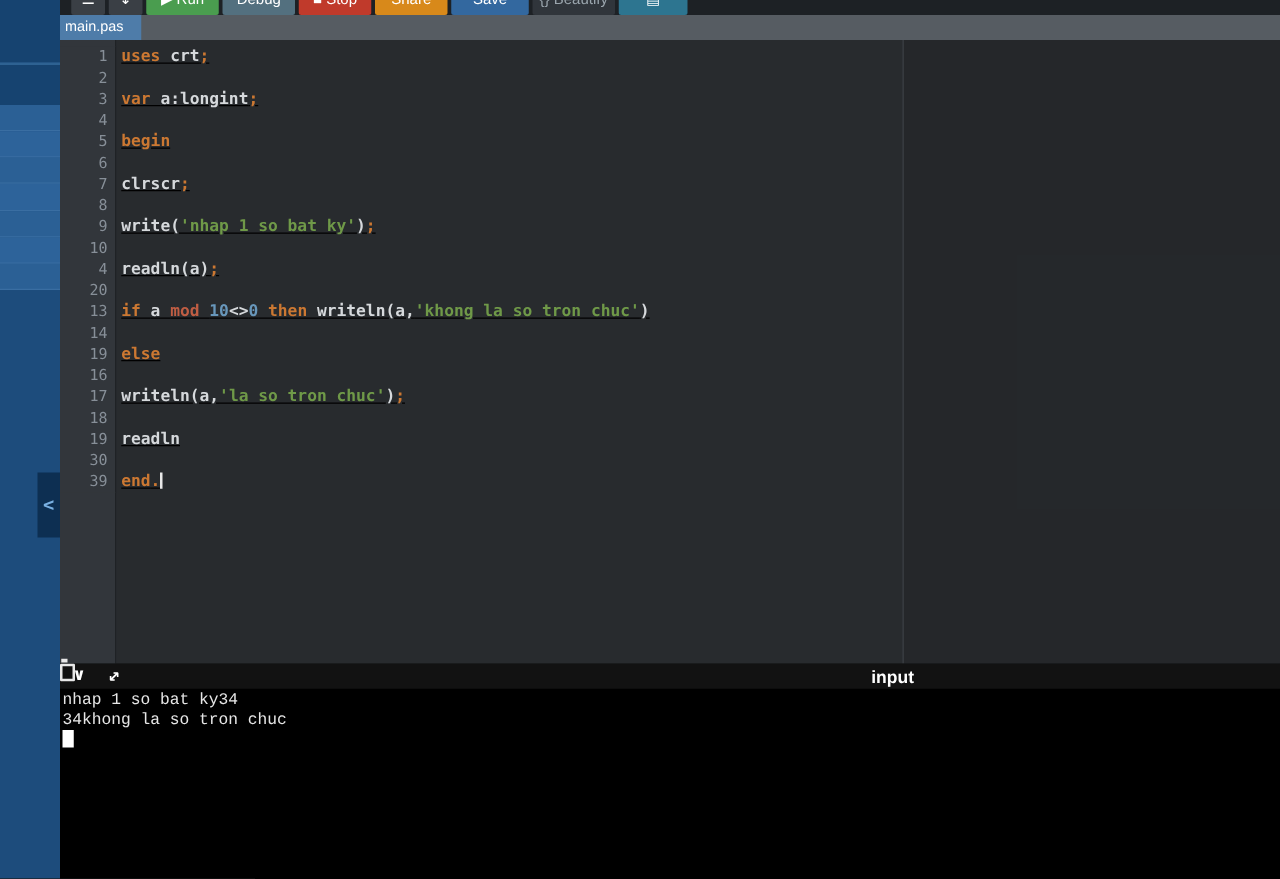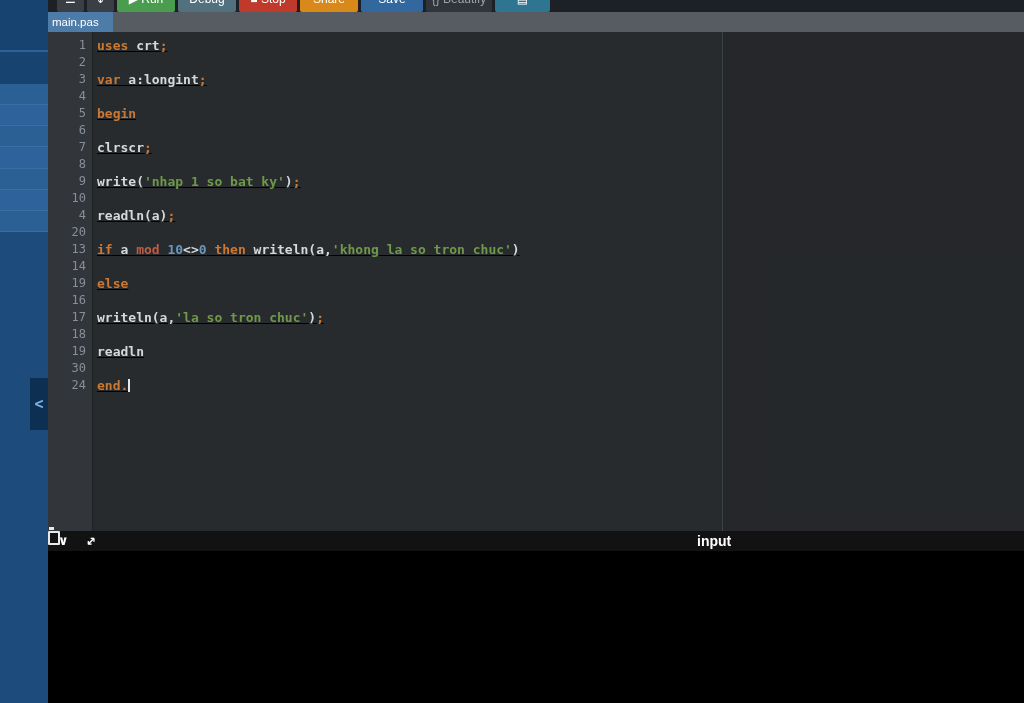--- a/index.html
+++ b/index.html
@@ -121,28 +121,33 @@
           <div class="ln">4</div>
           <div class="ln">20</div>
           <div class="ln">13</div>
           <div class="ln">14</div>
           <div class="ln">19</div>
           <div class="ln">16</div>
           <div class="ln">17</div>
           <div class="ln">18</div>
           <div class="ln">19</div>
           <div class="ln">30</div>
-          <div class="ln">24</div>
+          <div class="ln">39</div>
         </div>
       <div id="code"><div class="cl"><span style="color: rgb(204, 120, 50);">uses </span><span style="color: rgb(214, 217, 220);">crt</span><span style="color: rgb(204, 120, 50);">;</span></div><div class="cl"></div><div class="cl"><span style="color: rgb(204, 120, 50);">var </span><span style="color: rgb(214, 217, 220);">a:longint</span><span style="color: rgb(204, 120, 50);">;</span></div><div class="cl"></div><div class="cl"><span style="color: rgb(204, 120, 50);">begin</span></div><div class="cl"></div><div class="cl"><span style="color: rgb(214, 217, 220);">clrscr</span><span style="color: rgb(204, 120, 50);">;</span></div><div class="cl"></div><div class="cl"><span style="color: rgb(214, 217, 220);">write(</span><span style="color: rgb(111, 153, 72);">'nhap 1 so bat ky'</span><span style="color: rgb(214, 217, 220);">)</span><span style="color: rgb(204, 120, 50);">;</span></div><div class="cl"></div><div class="cl"><span style="color: rgb(214, 217, 220);">readln(a)</span><span style="color: rgb(204, 120, 50);">;</span></div><div class="cl"></div><div class="cl"><span style="color: rgb(204, 120, 50);">if </span><span style="color: rgb(214, 217, 220);">a </span><span style="color: rgb(191, 93, 67);">mod </span><span style="color: rgb(104, 151, 187);">10</span><span style="color: rgb(214, 217, 220);">&lt;&gt;</span><span style="color: rgb(104, 151, 187);">0</span><span style="color: rgb(204, 120, 50);"> then </span><span style="color: rgb(214, 217, 220);">writeln(a,</span><span style="color: rgb(111, 153, 72);">'khong la so tron chuc'</span><span style="color: rgb(214, 217, 220);">)</span></div><div class="cl"></div><div class="cl"><span style="color: rgb(204, 120, 50);">else</span></div><div class="cl"></div><div class="cl"><span style="color: rgb(214, 217, 220);">writeln(a,</span><span style="color: rgb(111, 153, 72);">'la so tron chuc'</span><span style="color: rgb(214, 217, 220);">)</span><span style="color: rgb(204, 120, 50);">;</span></div><div class="cl"></div><div class="cl"><span style="color: rgb(214, 217, 220);">readln</span></div><div class="cl"></div><div class="cl"><span style="color: rgb(204, 120, 50);">end</span><span style="color: rgb(204, 120, 50);">.</span><span class="caret"></span></div></div>
     </div>
 
     <div id="console">
       <div id="console-header">
         <div class="con-icon" id="icon-collapse">∨</div>
         <div class="con-icon" id="icon-expand">↔</div>
         <div id="icon-paste"></div>
         <div id="input-label">input</div>
       </div>
+      <div id="console-body">
+          <div class="con-line">nhap 1 so bat ky34</div>
+          <div class="con-line">34khong la so tron chuc</div>
+          <div id="block-cursor"></div>
+        </div>
     </div>
 
   </div>
 </div>
 
 </body></html>

